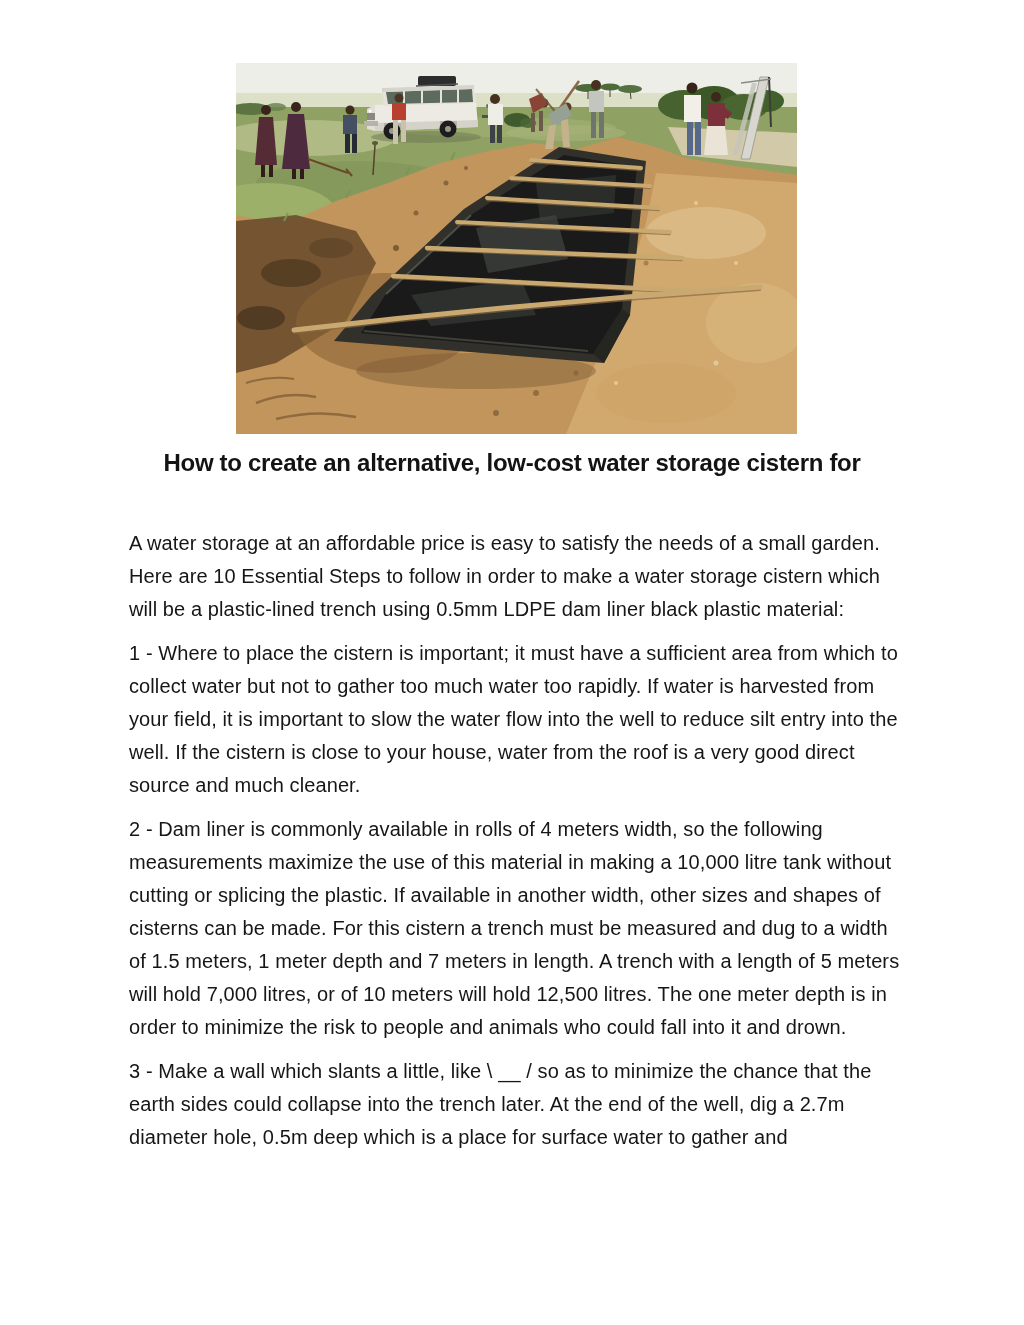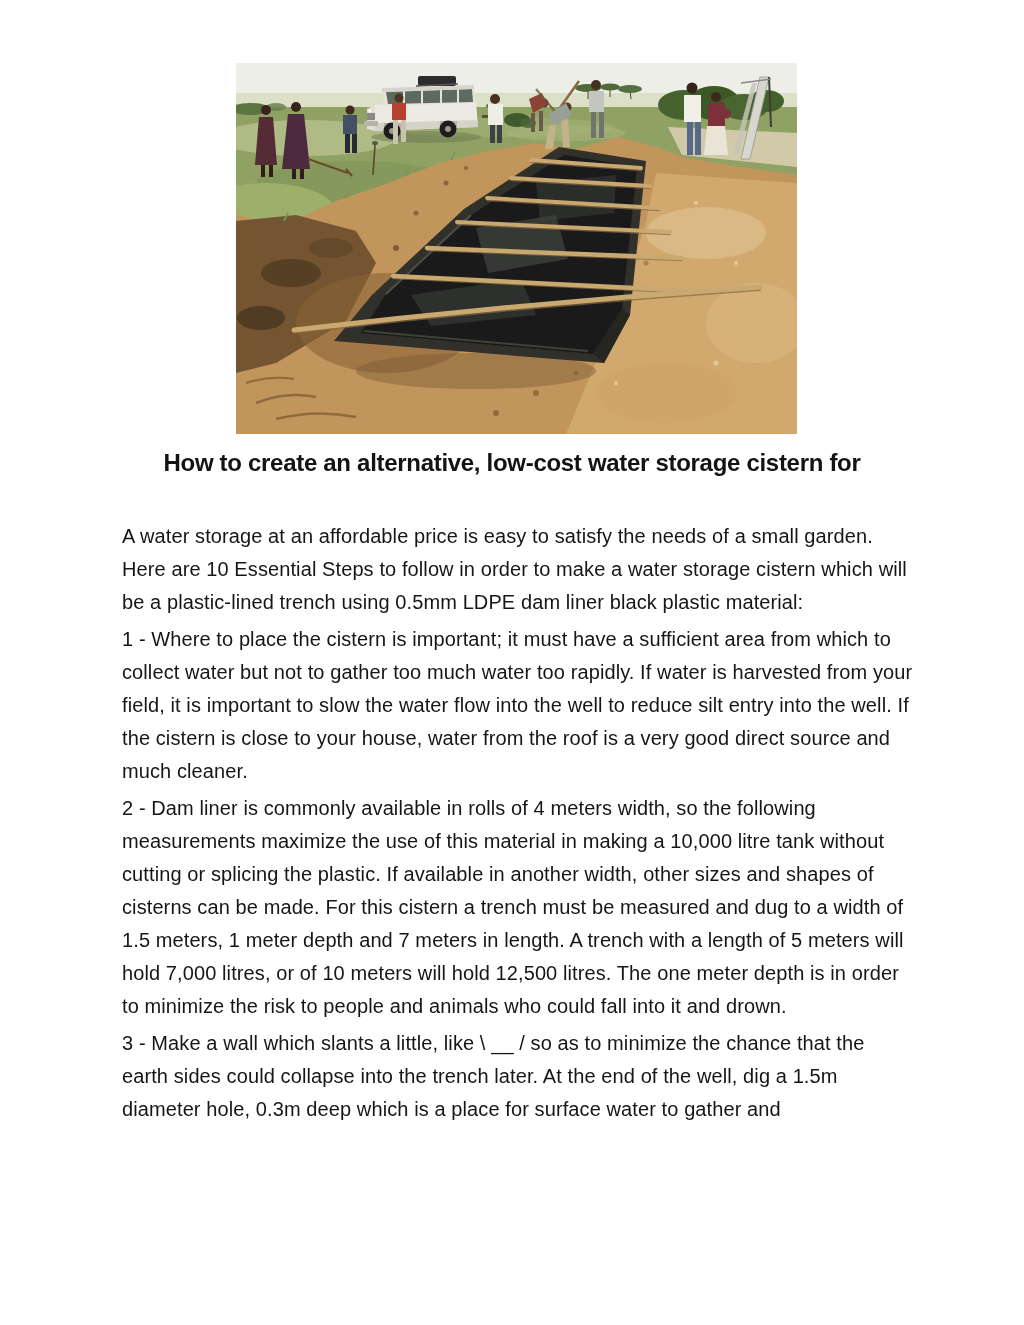--- a/index.html
+++ b/index.html
@@ -35,21 +35,21 @@
   }
   .doc-body {
     position: absolute;
     left: 118px; top: 516px;
     width: 800px;
     font-size: 20px;
     line-height: 33px;
     color: #161616;
     letter-spacing: 0.1px;
   }
-  .doc-body p { margin: 4px; padding: 0; }
+  .doc-body p { margin: 11px; padding: 0; }
 </style>
 </head>
 <body>
 
 <div class="page">
 
   <div class="photo">
     <svg viewBox="0 0 561 371" preserveAspectRatio="none">
 
       <rect x="0" y="0" width="561" height="58" fill="#edeee8"></rect>
@@ -256,16 +256,16 @@
   </div>
 
   <div class="doc-title">
     <div>How to create an alternative, low-cost water storage cistern for</div>
   </div>
 
   <div class="doc-body">
     <p>A water storage at an affordable price is easy to satisfy the needs of a small garden.  Here are 10 Essential Steps to follow in order to make a water storage cistern which will be a plastic-lined trench using 0.5mm LDPE dam liner black plastic material:</p>
     <p>1 - Where to place the cistern is important; it must have a sufficient area from which to collect water but not to gather too much water too rapidly. If water is harvested from your field, it is important to slow the water flow into the well to reduce silt entry into the well. If the cistern is close to your house, water from the roof is a very good direct source and much cleaner.</p>
     <p>2 - Dam liner is commonly available in rolls of 4 meters width, so the following measurements maximize the use of this material in making a 10,000 litre tank without cutting or splicing the plastic. If available in another width, other sizes and shapes of cisterns can be made. For this cistern a trench must be measured and dug to a width of 1.5 meters, 1 meter depth and 7 meters in length. A trench with a length of 5 meters will hold 7,000 litres, or of 10 meters will hold 12,500 litres. The one meter depth is in order to minimize the risk to people and animals who could fall into it and drown.</p>
-    <p>3 - Make a wall which slants a little, like \ __ / so as to minimize the chance that the earth sides could collapse into the trench later. At the end of the well, dig a 1.5m diameter hole, 0.3m deep which is a place for surface water to gather and</p>
+    <p>3 - Make a wall which slants a little, like \ __ / so as to minimize the chance that the earth sides could collapse into the trench later. At the end of the well, dig a 2.7m diameter hole, 0.5m deep which is a place for surface water to gather and</p>
   </div>
 
 </div>
 
 </body></html>

